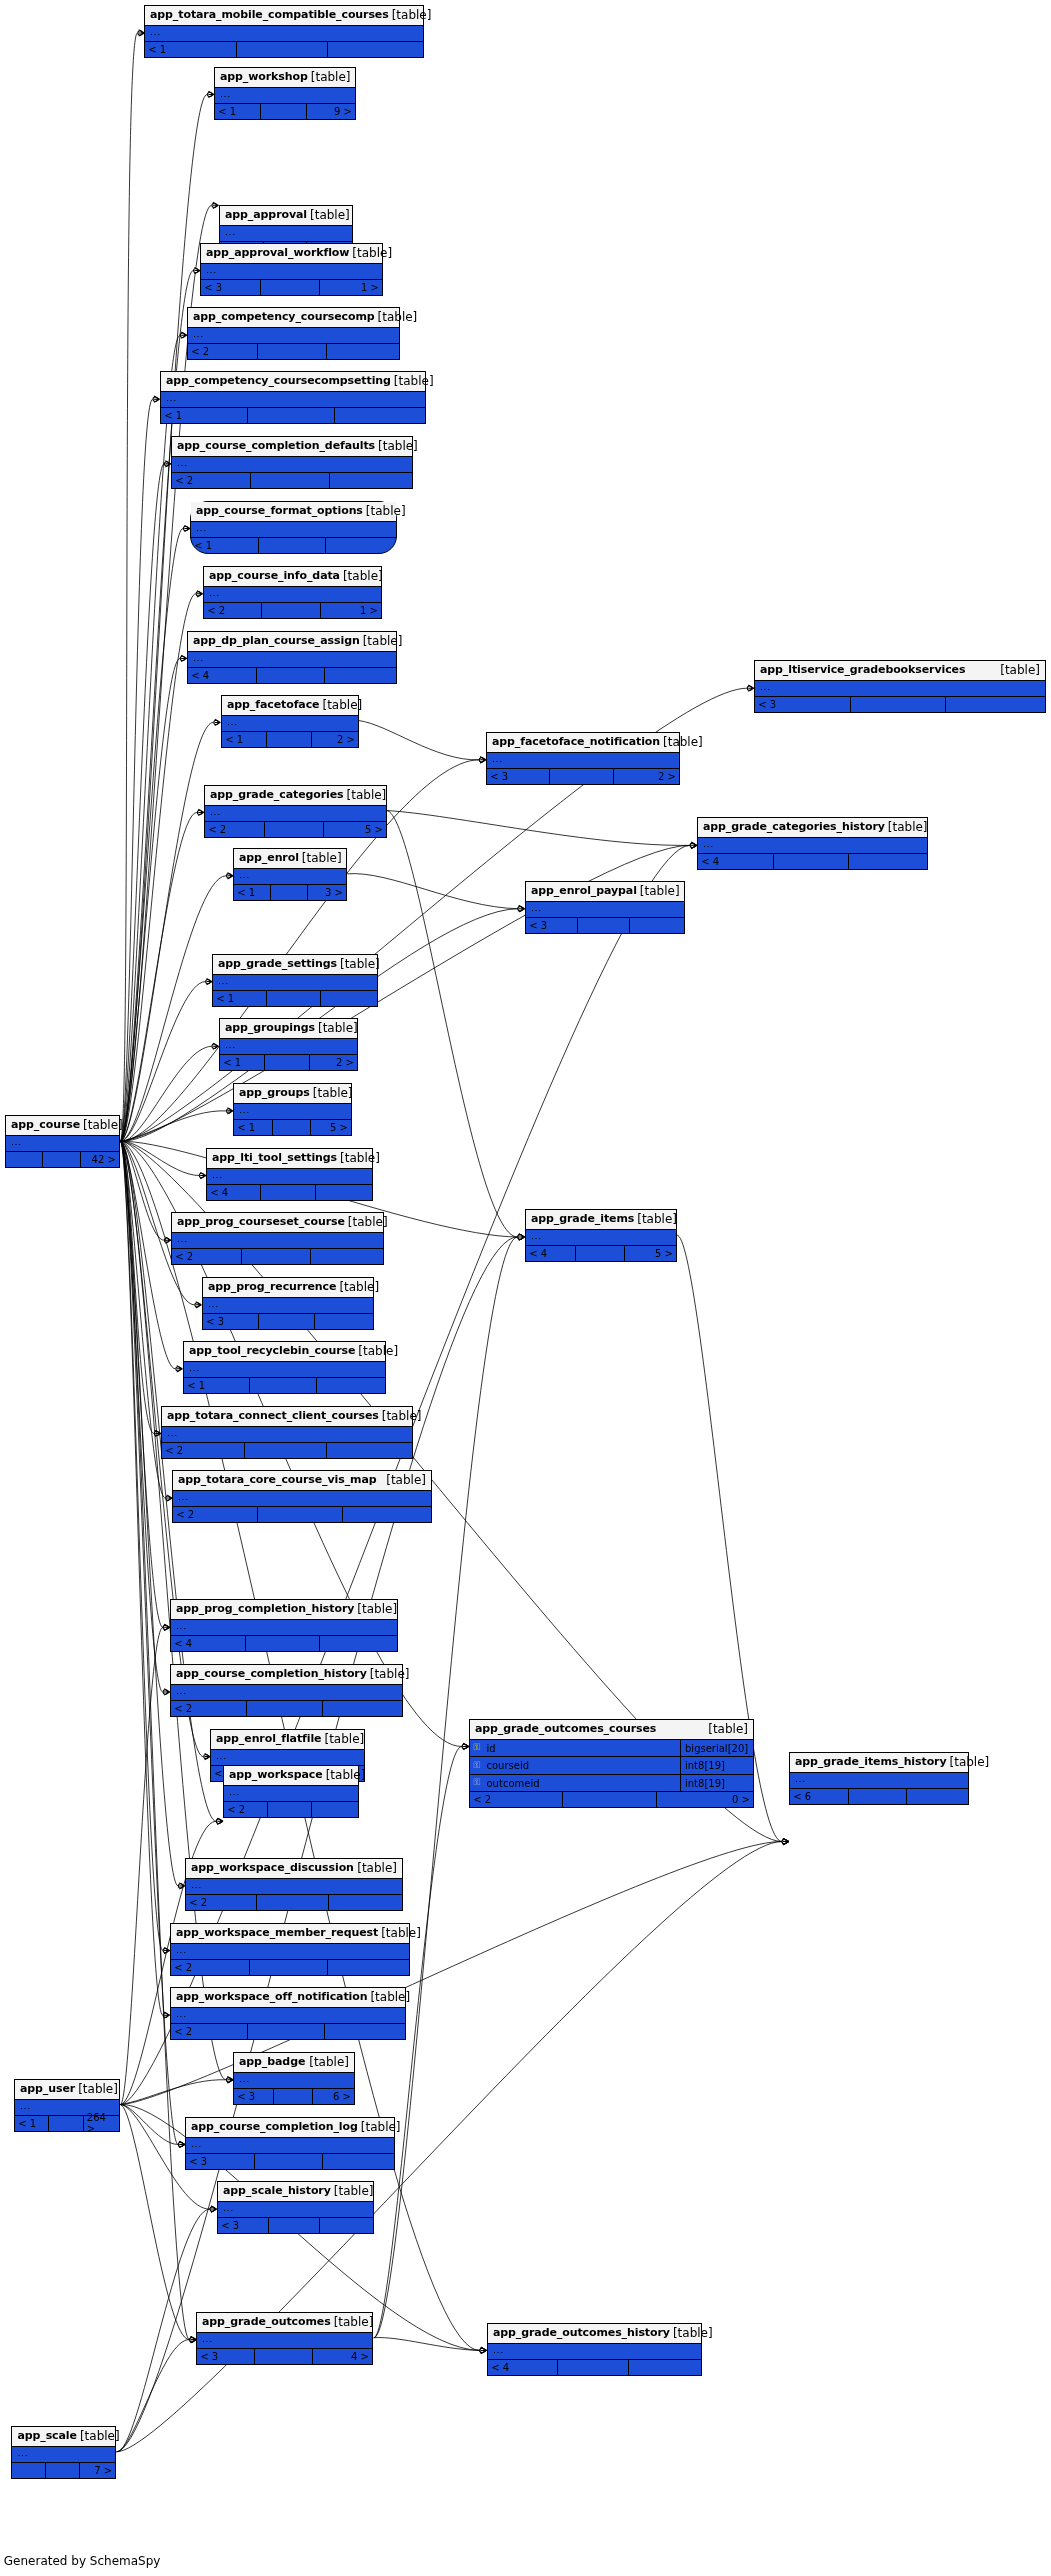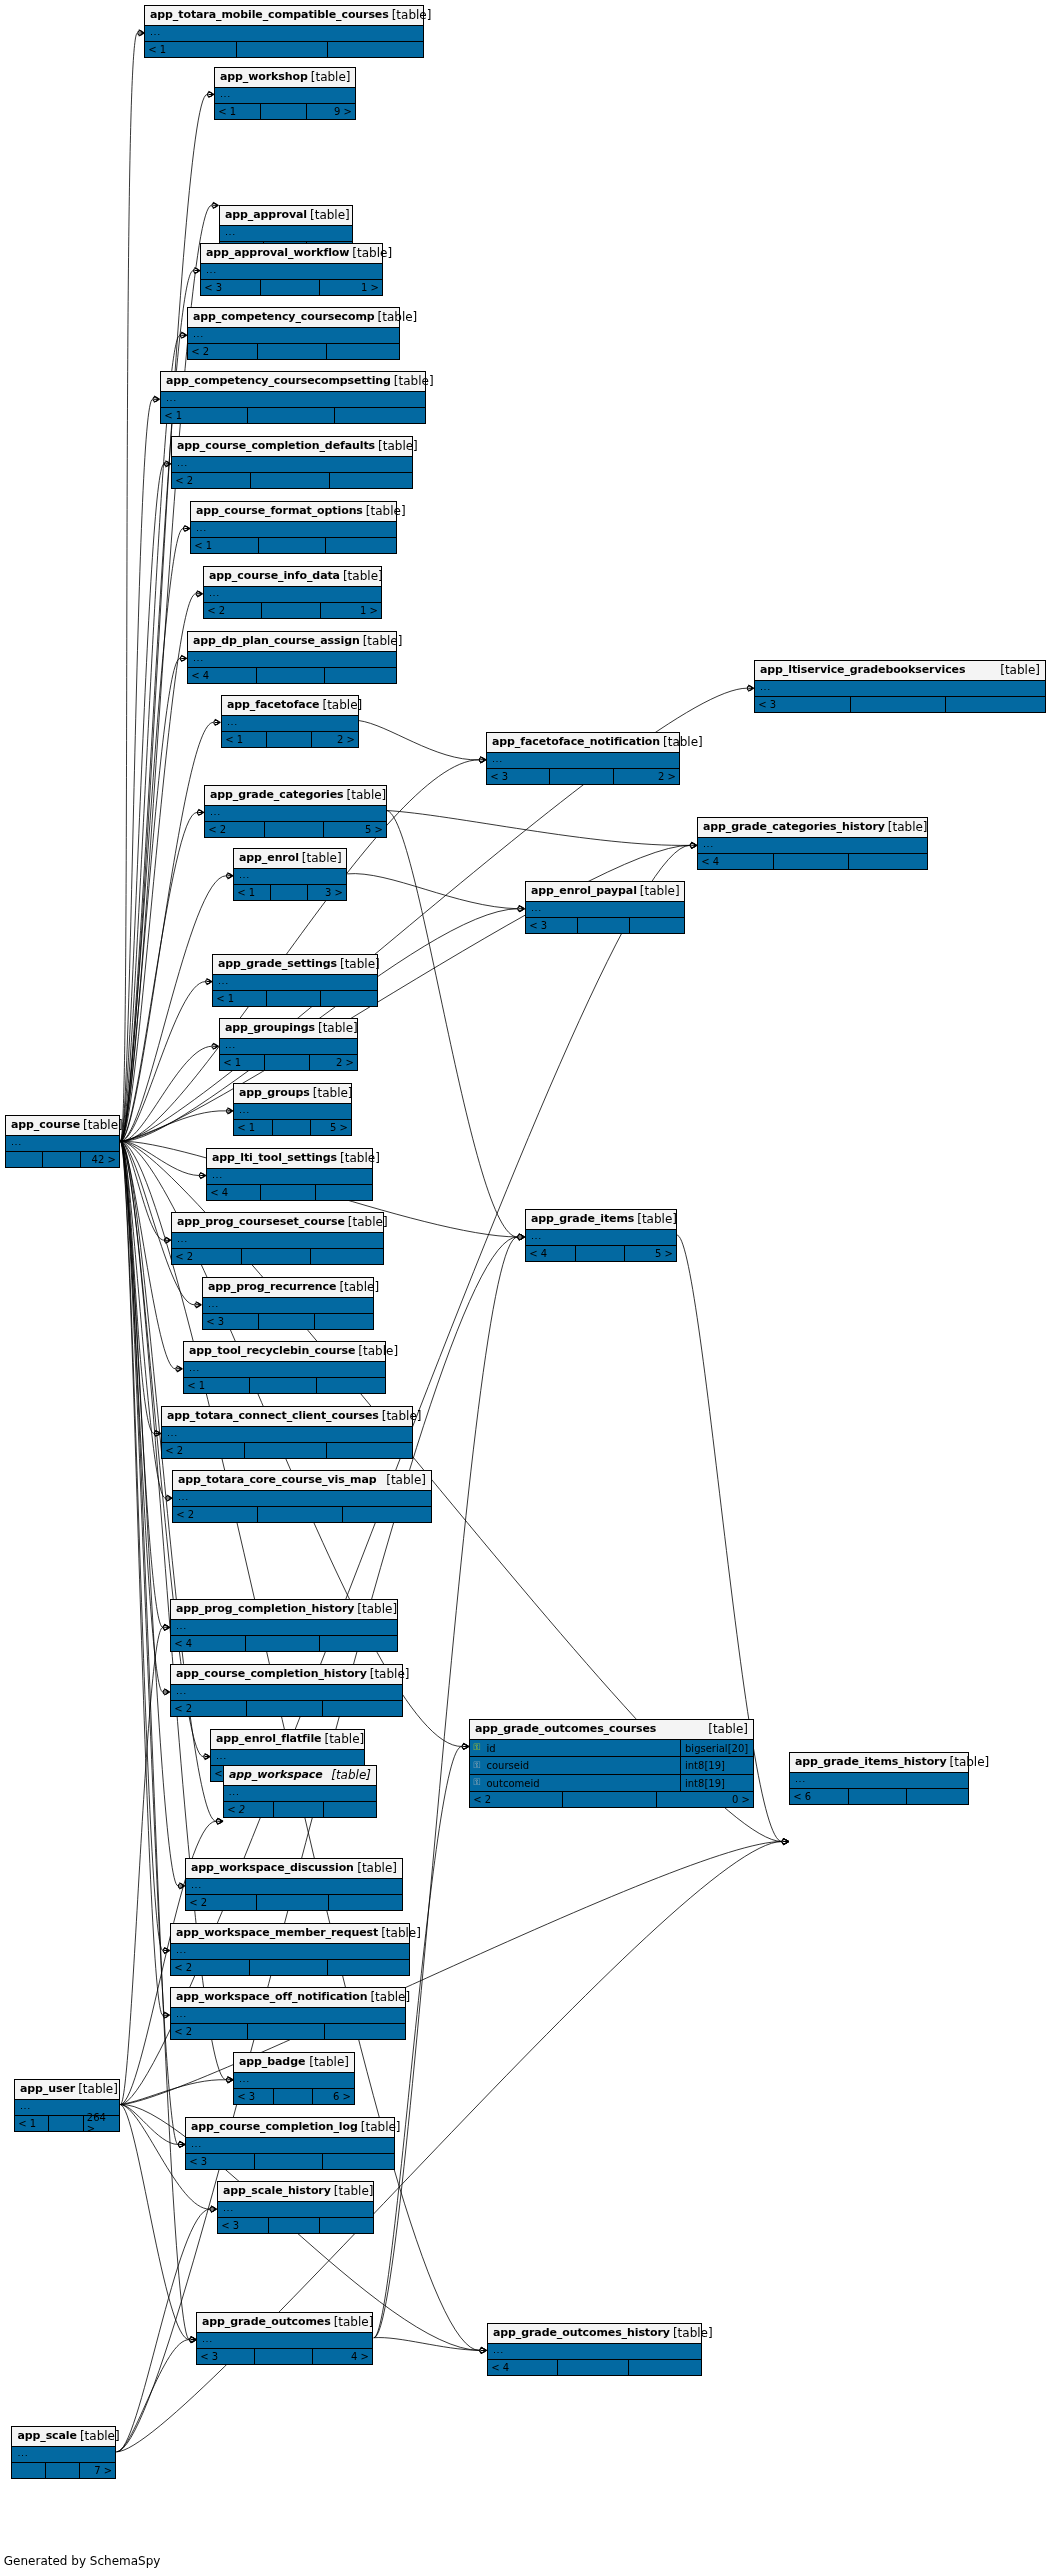--- a/index.html
+++ b/index.html
@@ -23,21 +23,21 @@
     left: 0;
     top: 0;
     width: 1051px;
     height: 2576px;
     pointer-events: none;
   }
   .table-node {
     position: absolute;
     box-sizing: border-box;
     border: 1.3px solid #000000;
-    background: #0369a1;
+    background: #1d4ed8;
     font-size: 10.8px;
     line-height: 1.1;
   }
   .tbl-header {
     display: flex;
     align-items: center;
     justify-content: space-between;
     background: #f4f4f4;
     border-bottom: 1.3px solid #000000;
     padding: 2.5px 5px 3.2px 5px;
@@ -532,21 +532,21 @@
           <span class="tbl-name">app_course_completion_defaults</span>
           <span class="tbl-tag">[table]</span>
         </div>
         <div class="tbl-ellipsis">...</div>
         <div class="tbl-footer">
           <div class="foot-left">&lt; 2</div>
           <div class="foot-mid"></div>
           <div class="foot-right"></div>
         </div>
       </div>
-      <div class="table-node" style="left: 190px; top: 501px; width: 207px;">
+      <div class="table-node" style="left: 190px; top: 501px; width: 207px; border-radius: 18px;">
         <div class="tbl-header">
           <span class="tbl-name">app_course_format_options</span>
           <span class="tbl-tag">[table]</span>
         </div>
         <div class="tbl-ellipsis">...</div>
         <div class="tbl-footer">
           <div class="foot-left">&lt; 1</div>
           <div class="foot-mid"></div>
           <div class="foot-right"></div>
         </div>
@@ -808,21 +808,21 @@
           <span class="tbl-name">app_enrol_flatfile</span>
           <span class="tbl-tag">[table]</span>
         </div>
         <div class="tbl-ellipsis">...</div>
         <div class="tbl-footer">
           <div class="foot-left">&lt; 3</div>
           <div class="foot-mid"></div>
           <div class="foot-right"></div>
         </div>
       </div>
-      <div class="table-node" style="left: 223px; top: 1765px; width: 154px; font-style: italic;">
+      <div class="table-node" style="left: 223px; top: 1765px; width: 136px;">
         <div class="tbl-header">
           <span class="tbl-name">app_workspace</span>
           <span class="tbl-tag">[table]</span>
         </div>
         <div class="tbl-ellipsis">...</div>
         <div class="tbl-footer">
           <div class="foot-left">&lt; 2</div>
           <div class="foot-mid"></div>
           <div class="foot-right"></div>
         </div>

